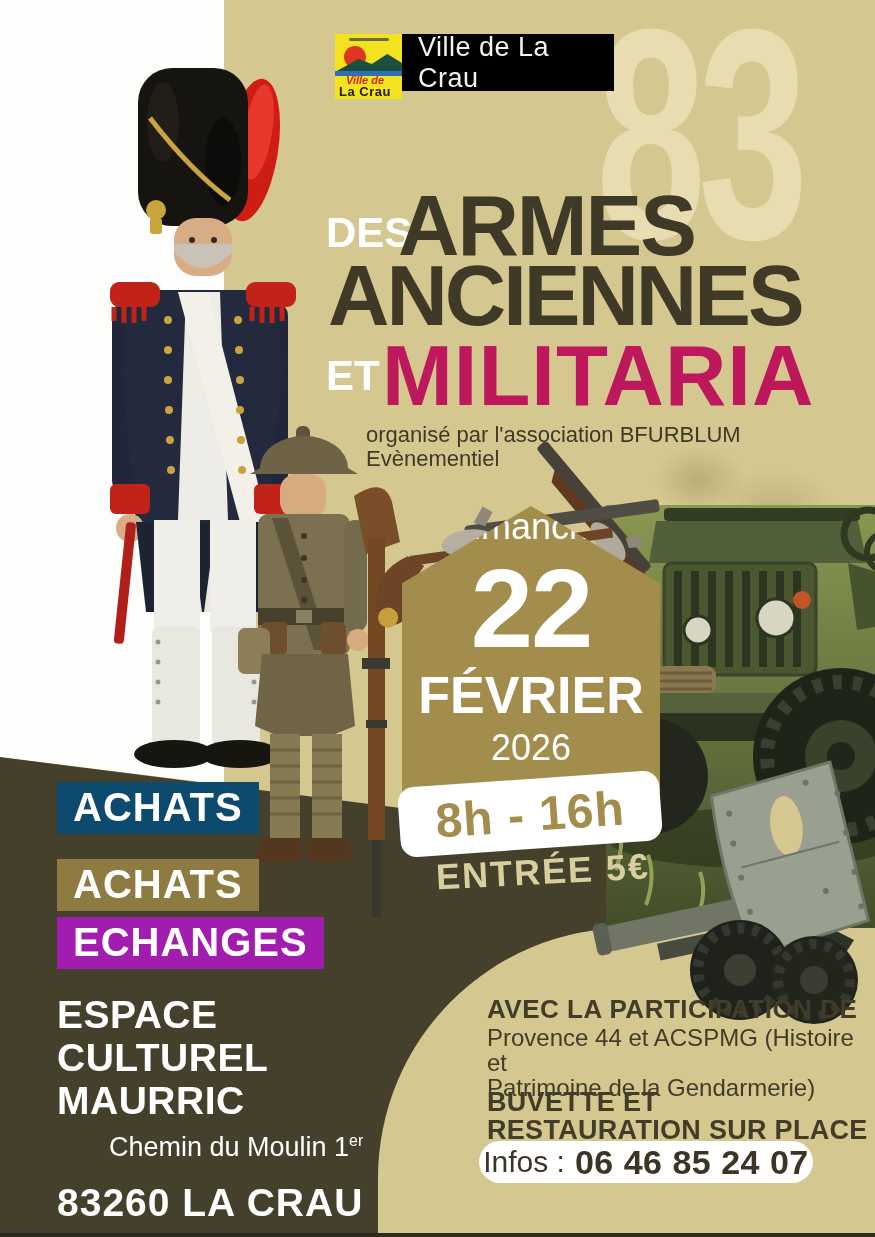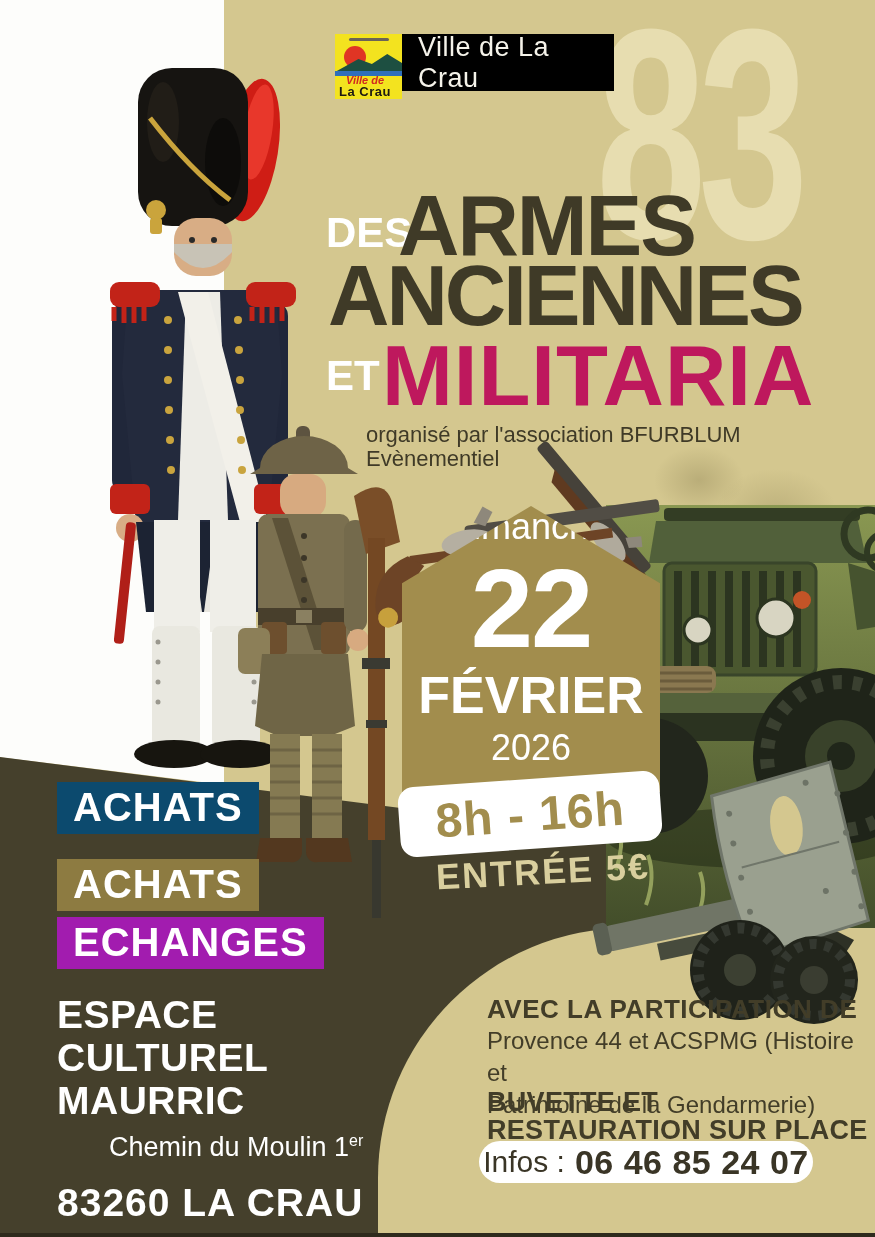--- a/index.html
+++ b/index.html
@@ -75,21 +75,21 @@
   
   #venue{left:57px;top:993px;z-index:7;color:#ffffff;}
   .venue-name{font-size:39px;font-weight:bold;line-height:43px;letter-spacing:.5px;}
   #venue-street{font-size:27px;margin-top:10px;text-align:right;}
   #venue-street sup{font-size:16px;}
   #venue-city{font-size:39px;font-weight:bold;margin-top:18px;letter-spacing:1px;}
 
   
   #participation{left:487px;top:994px;z-index:7;color:#423d28;}
   #participation-heading{font-size:26px;font-weight:bold;letter-spacing:.5px;}
-  .participation-line{font-size:24px;line-height:32px;}
+  .participation-line{font-size:24px;line-height:25px;}
   #services{left:487px;top:1088px;z-index:7;color:#423d28;}
   .services-line{font-size:27px;font-weight:bold;line-height:28px;letter-spacing:.3px;}
   #infos-pill{left:479px;top:1141px;width:334px;height:42px;background:#ffffff;border-radius:21px;
     display:flex;align-items:center;justify-content:center;z-index:7;color:#3a3526;}
   #infos-label{font-size:30px;}
   #infos-phone{font-size:34px;font-weight:bold;margin-left:10px;letter-spacing:.5px;text-align:right;}
 
   
   .illus{z-index:4;overflow:visible;}
   #grenadier-wrap{left:28px;top:52px;width:310px;height:720px;}

